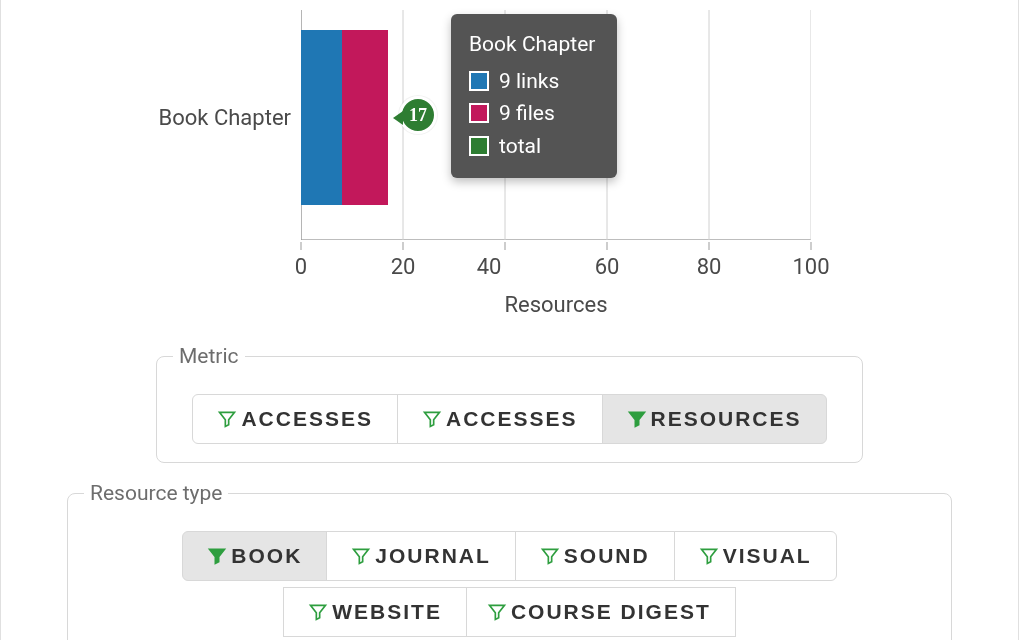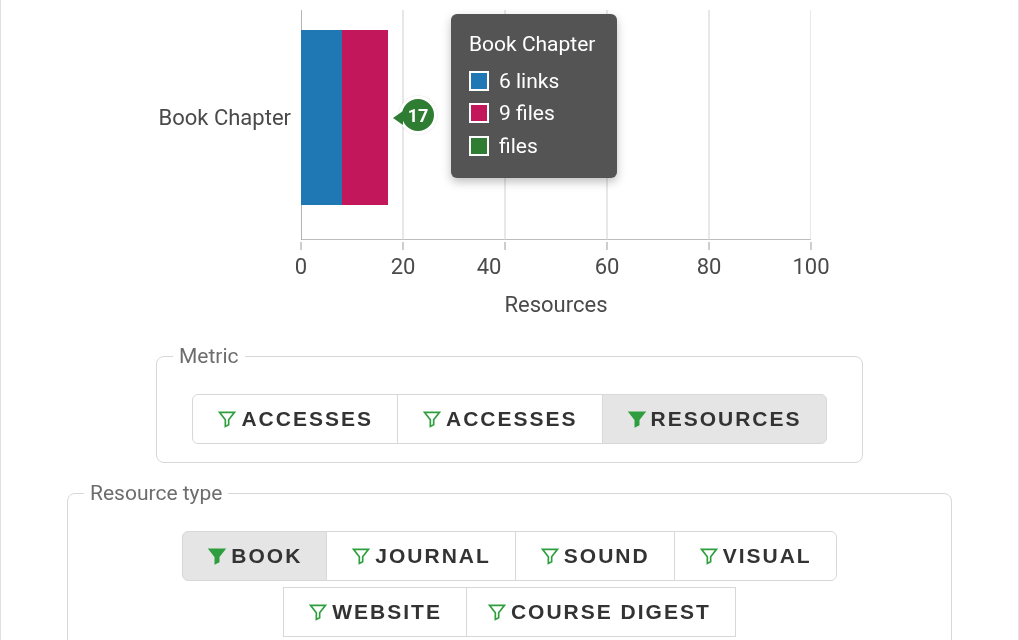--- a/index.html
+++ b/index.html
@@ -53,20 +53,21 @@
     position: absolute;
     width: 38px; height: 38px;
     border-radius: 50%;
     background: #2e7d32;
     color: #fff;
     font-size: 18px;
     font-weight: 700;
     display: flex; align-items: center; justify-content: center;
     border: 3px solid #fff;
     box-shadow: 0 0 0 1px rgba(0,0,0,0.05);
+    font-family: Liberation Serif, serif;
   }
   .badge::before {
     content: "";
     position: absolute;
     left: -9px;
     top: 12px;
     border-top: 7px solid transparent;
     border-bottom: 7px solid transparent;
     border-right: 10px solid #2e7d32;
   }
@@ -182,29 +183,29 @@
         <div class="bar links" style="left:0;width:40.8px"></div>
         <div class="bar files" style="left:40.8px;width:45.9px"></div>
       </div>
 
       <div class="badge" style="left:98px;top:86px">17</div>
 
       <div class="tooltip" style="left:150px;top:4px">
         <div class="tooltip-title">Book Chapter</div>
         <div class="tt-row">
           <span class="swatch blue"></span>
-          <span>6 links</span>
+          <span>9 links</span>
         </div>
         <div class="tt-row">
           <span class="swatch pink"></span>
           <span>9 files</span>
         </div>
         <div class="tt-row">
           <span class="swatch green"></span>
-          <span>files</span>
+          <span>total</span>
         </div>
       </div>
     </div>
 
     <div class="ticks">
       <span class="tick-mark" style="left:0"></span>
       <span class="tick-mark" style="left:102px"></span>
       <span class="tick-mark" style="left:204px"></span>
       <span class="tick-mark" style="left:306px"></span>
       <span class="tick-mark" style="left:408px"></span>

